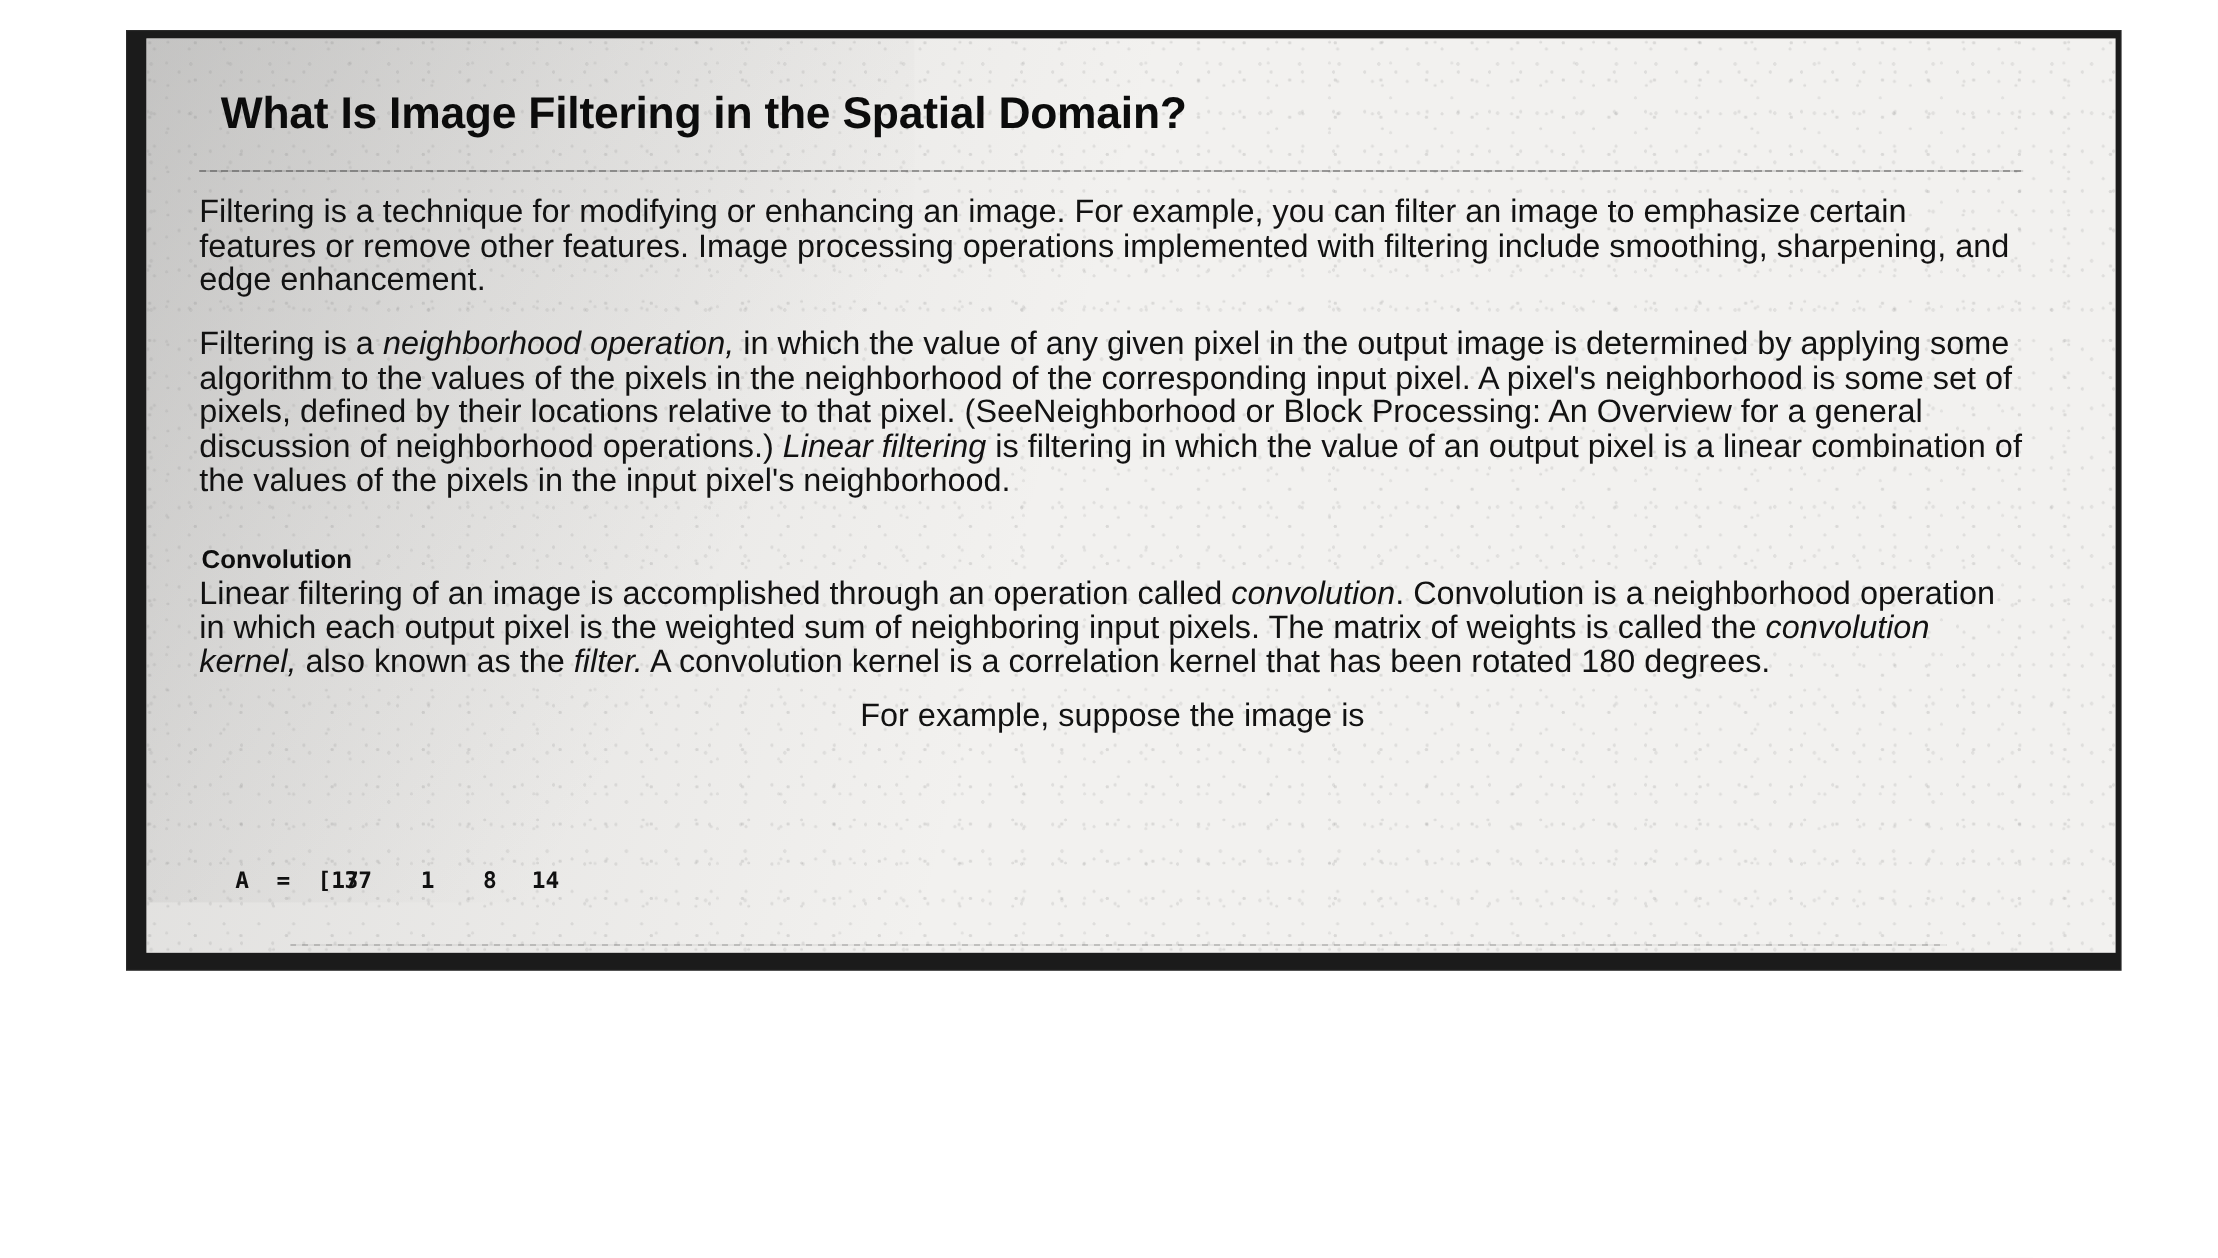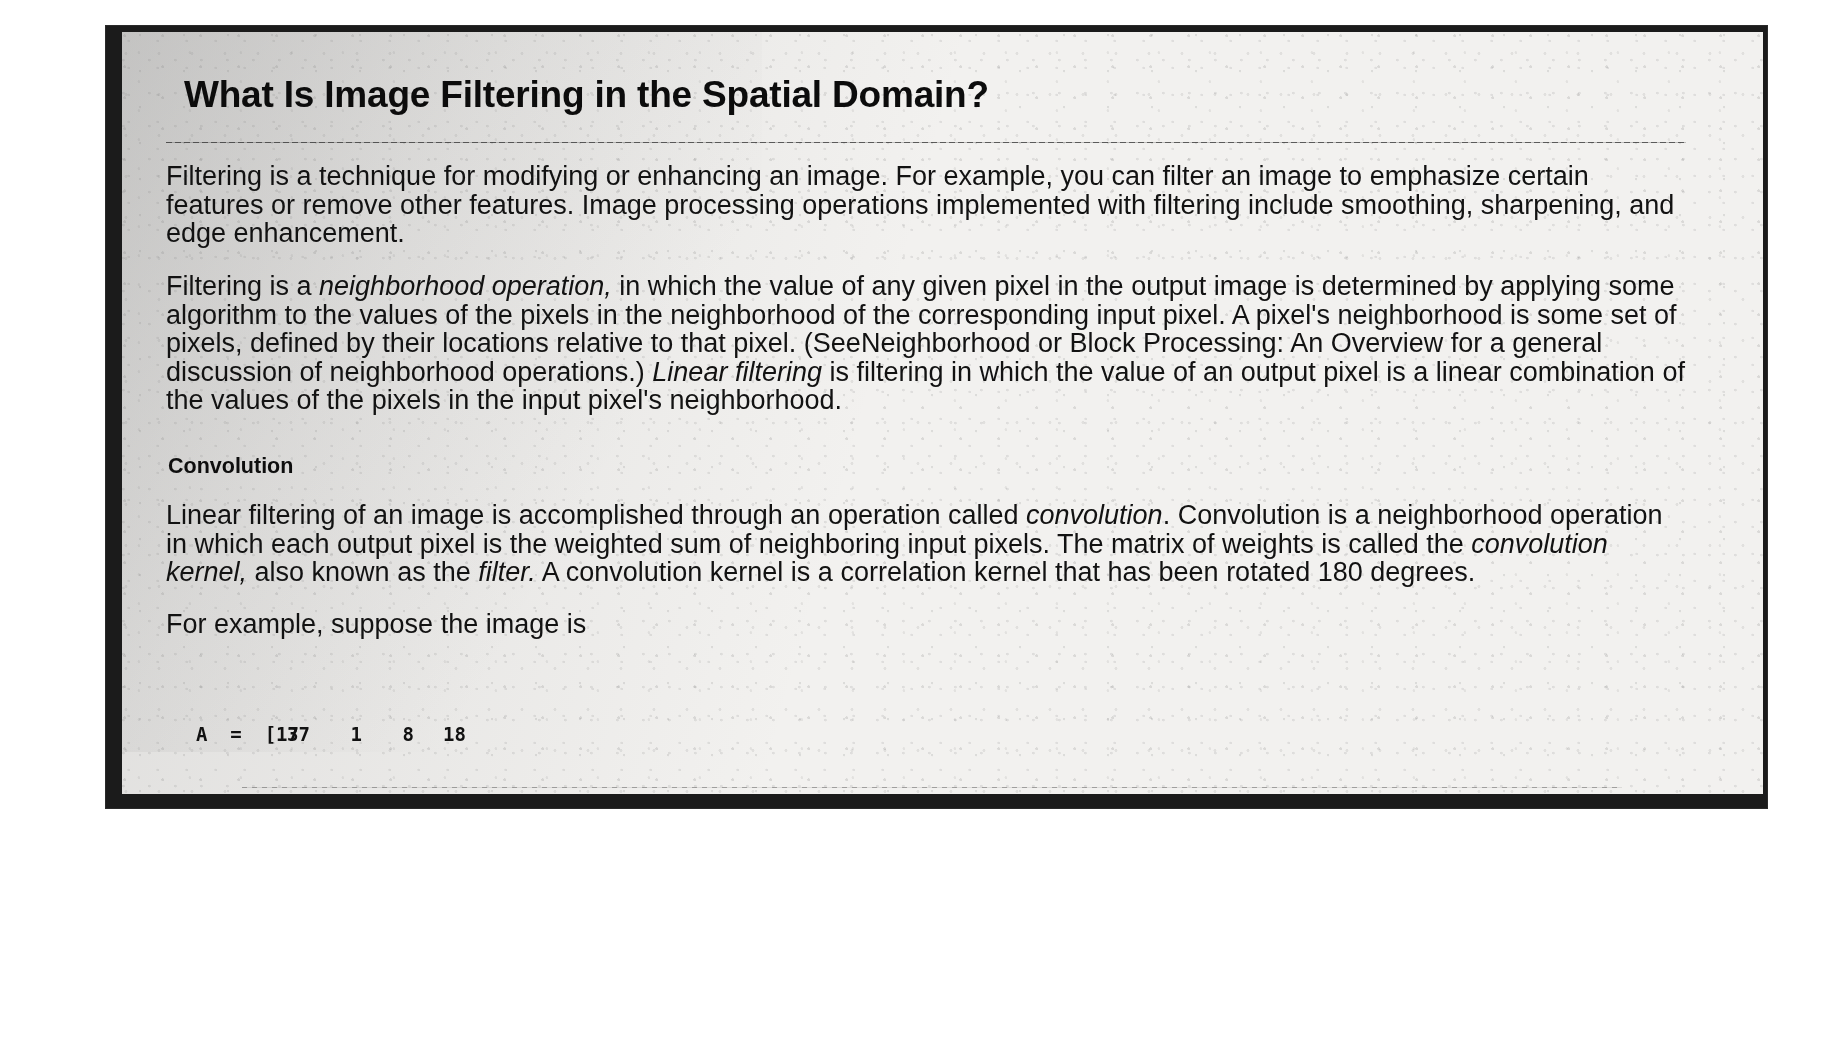--- a/index.html
+++ b/index.html
@@ -89,22 +89,22 @@
   #para1 { top: 130px; }
   #para2 { top: 240px; }
   #heading-convolution {
     position: absolute;
     left: 46px;
     top: 422px;
     font-size: 21.5px;
     font-weight: bold;
     color: #0e0e0e;
   }
-  #para3 { top: 469px; }
-  #para4 { top: 578px; }
+  #para3 { top: 448px; }
+  #para4 { top: 550px; text-align: center; }
 
   .it { font-style: italic; }
 
   
   .matrix {
     position: absolute;
     left: 74px;
     top: 620px;
     font-family: "DejaVu Sans Mono", monospace;
     font-size: 19px;
@@ -164,21 +164,21 @@
 
       <div id="heading-convolution">Convolution</div>
 
       <div class="body-block" id="para3">
         <span>Linear filtering of an image is accomplished through an operation called </span><span class="it">convolution</span><span>. Convolution is a neighborhood operation in which each output pixel is the weighted sum of neighboring input pixels. The matrix of weights is called the </span><span class="it">convolution kernel,</span><span> also known as the </span><span class="it">filter.</span><span> A convolution kernel is a correlation kernel that has been rotated 180 degrees.</span>
       </div>
 
       <div class="body-block" id="para4">For example, suppose the image is</div>
 
       <div class="matrix">
-        <span class="row"><span class="lead">A  =  [17</span><span class="cell">37</span><span class="cell">1</span><span class="cell">8</span><span class="cell">18</span></span>
+        <span class="row"><span class="lead">A  =  [17</span><span class="cell">37</span><span class="cell">1</span><span class="cell">8</span><span class="cell">14</span></span>
         
         
         
       </div>
 
       <div class="bottom-rule"></div>
     </div>
   </div>
 </div>
 

